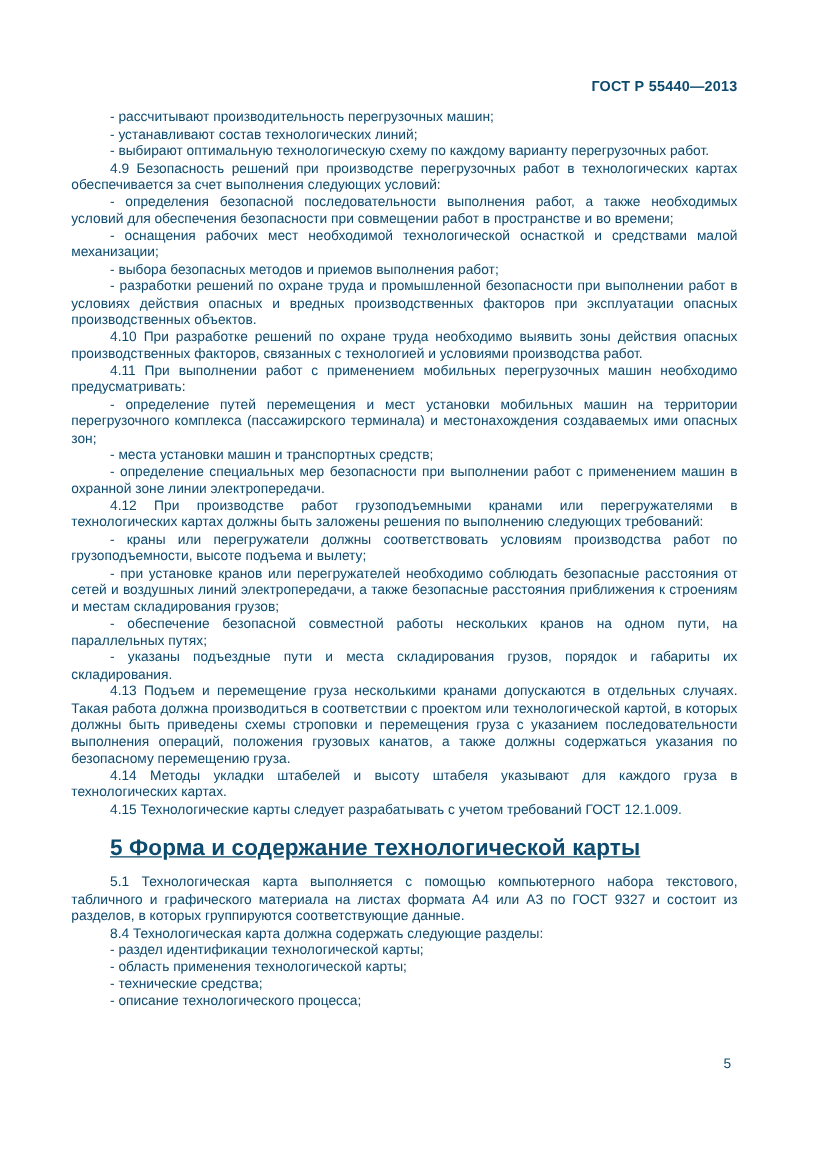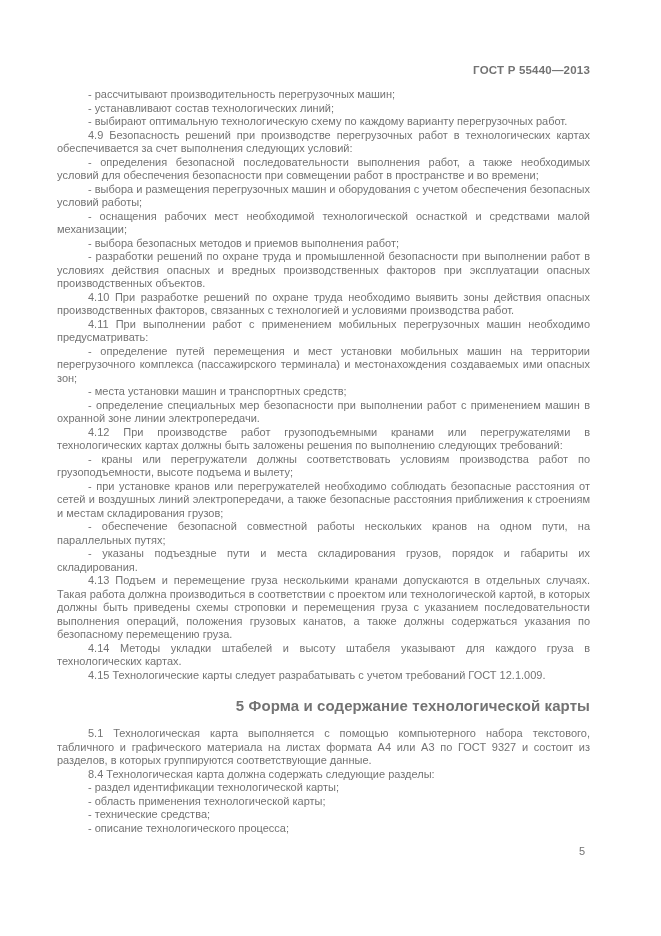--- a/index.html
+++ b/index.html
@@ -6,21 +6,21 @@
     margin: 0;
     padding: 0;
     background: #ffffff;
   }
   .page {
     position: relative;
     width: 661px;
     height: 936px;
     background: #ffffff;
     font-family: "Liberation Sans", sans-serif;
-    color: #737373;
+    color: #0c4a6e;
     overflow: hidden;
   }
   .doc-header {
     position: absolute;
     top: 64px;
     left: 45px;
     right: 71px;
     text-align: right;
     font-size: 11.5px;
     font-weight: 700;
@@ -34,26 +34,27 @@
     font-size: 11px;
     line-height: 13.5px;
     text-align: justify;
   }
   .para {
     margin: 0;
     text-indent: 31px;
   }
   .section-heading {
     margin: 15px 0 13px 0;
-    font-size: 15px;
+    font-size: 18px;
     line-height: 17px;
     font-weight: 700;
     text-indent: 31px;
-    text-align: right;
+    text-align: left;
     letter-spacing: 0.1px;
+    text-decoration: underline;
   }
   .page-number {
     position: absolute;
     top: 845px;
     right: 76px;
     font-size: 11px;
   }
 </style>
 </head>
 <body>
@@ -61,21 +62,20 @@
 <div class="page">
 
   <div class="doc-header">ГОСТ Р 55440—2013</div>
 
   <div class="content">
     <p class="para">- рассчитывают производительность перегрузочных машин;</p>
     <p class="para">- устанавливают состав технологических линий;</p>
     <p class="para">- выбирают оптимальную технологическую схему по каждому варианту перегрузочных работ.</p>
     <p class="para">4.9 Безопасность решений при производстве перегрузочных работ в технологических картах обеспечивается за счет выполнения следующих условий:</p>
     <p class="para">- определения безопасной последовательности выполнения работ, а также необходимых условий для обеспечения безопасности при совмещении работ в пространстве и во времени;</p>
-    <p class="para">- выбора и размещения перегрузочных машин и оборудования с учетом обеспечения безопасных условий работы;</p>
     <p class="para">- оснащения рабочих мест необходимой технологической оснасткой и средствами малой механизации;</p>
     <p class="para">- выбора безопасных методов и приемов выполнения работ;</p>
     <p class="para">- разработки решений по охране труда и промышленной безопасности при выполнении работ в условиях действия опасных и вредных производственных факторов при эксплуатации опасных производственных объектов.</p>
     <p class="para">4.10 При разработке решений по охране труда необходимо выявить зоны действия опасных производственных факторов, связанных с технологией и условиями производства работ.</p>
     <p class="para">4.11 При выполнении работ с применением мобильных перегрузочных машин необходимо предусматривать:</p>
     <p class="para">- определение путей перемещения и мест установки мобильных машин на территории перегрузочного комплекса (пассажирского терминала) и местонахождения создаваемых ими опасных зон;</p>
     <p class="para">- места установки машин и транспортных средств;</p>
     <p class="para">- определение специальных мер безопасности при выполнении работ с применением машин в охранной зоне линии электропередачи.</p>
     <p class="para">4.12 При производстве работ грузоподъемными кранами или перегружателями в технологических картах должны быть заложены решения по выполнению следующих требований:</p>
     <p class="para">- краны или перегружатели должны соответствовать условиям производства работ по грузоподъемности, высоте подъема и вылету;</p>

